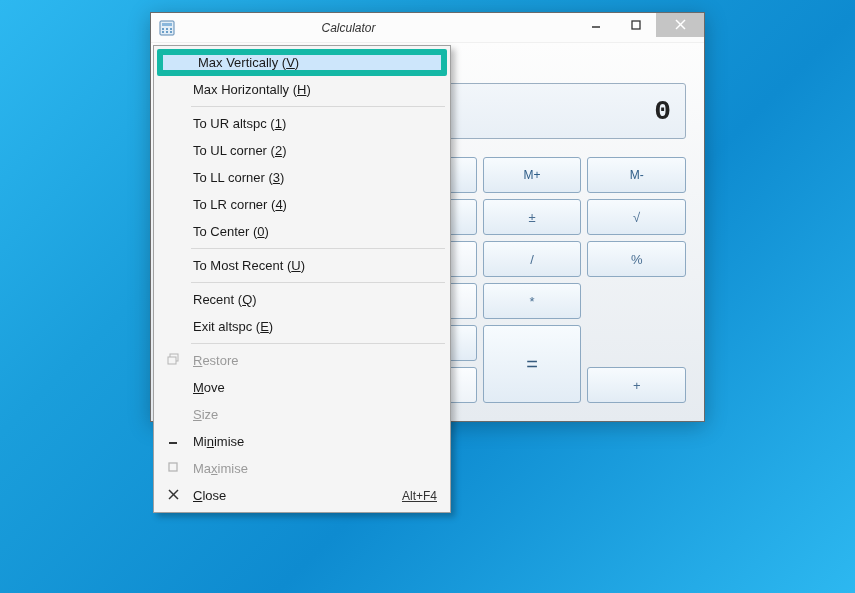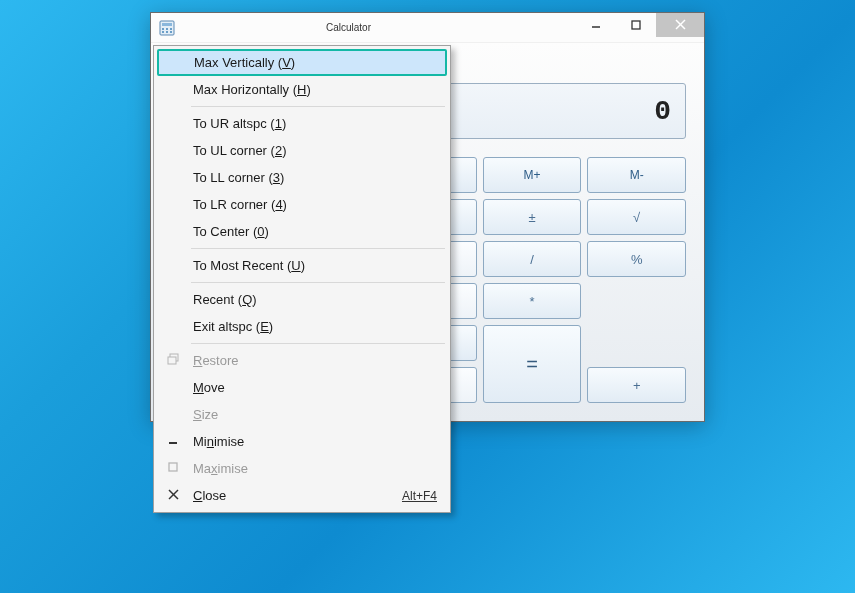--- a/index.html
+++ b/index.html
@@ -24,23 +24,24 @@
     }
     .titlebar-icon {
       width: 16px; height: 16px;
       margin: 0 6px 0 8px;
       display: flex; align-items: center; justify-content: center;
     }
     .titlebar-icon svg { width: 16px; height: 16px; }
     .titlebar-title {
       flex: 1;
       text-align: center;
-      font-size: 10px;
+      font-size: 12px;
       color: #333;
       margin-left: -60px;
+      font-style: italic;
     }
     .titlebar-buttons { display: flex; height: 24px; margin-right: 0; margin-top: -6px; }
     .titlebar-btn {
       width: 40px; height: 24px;
       display: flex; align-items: center; justify-content: center;
       font-size: 12px;
       color: #333;
     }
     .titlebar-btn.close {
       background: #c5c5c5;
@@ -108,21 +109,21 @@
     .menu-item {
       display: flex; align-items: center;
       height: 27px;
       padding: 0 10px 0 36px;
       color: #1a1a1a;
       position: relative;
       cursor: default;
     }
     .menu-item.highlight {
       background: #cde6fb;
-      border: 2px solid #14b8a6;
+      border: 6px solid #14b8a6;
       border-radius: 2px;
       padding-left: 35px;
     }
     .menu-item.disabled { color: #9a9a9a; }
     .menu-item .mi-icon {
       position: absolute; left: 8px; width: 16px; text-align: center;
       font-size: 12px; color: #555;
     }
     .menu-item.disabled .mi-icon { color: #b5b5b5; }
     .menu-item .shortcut {

